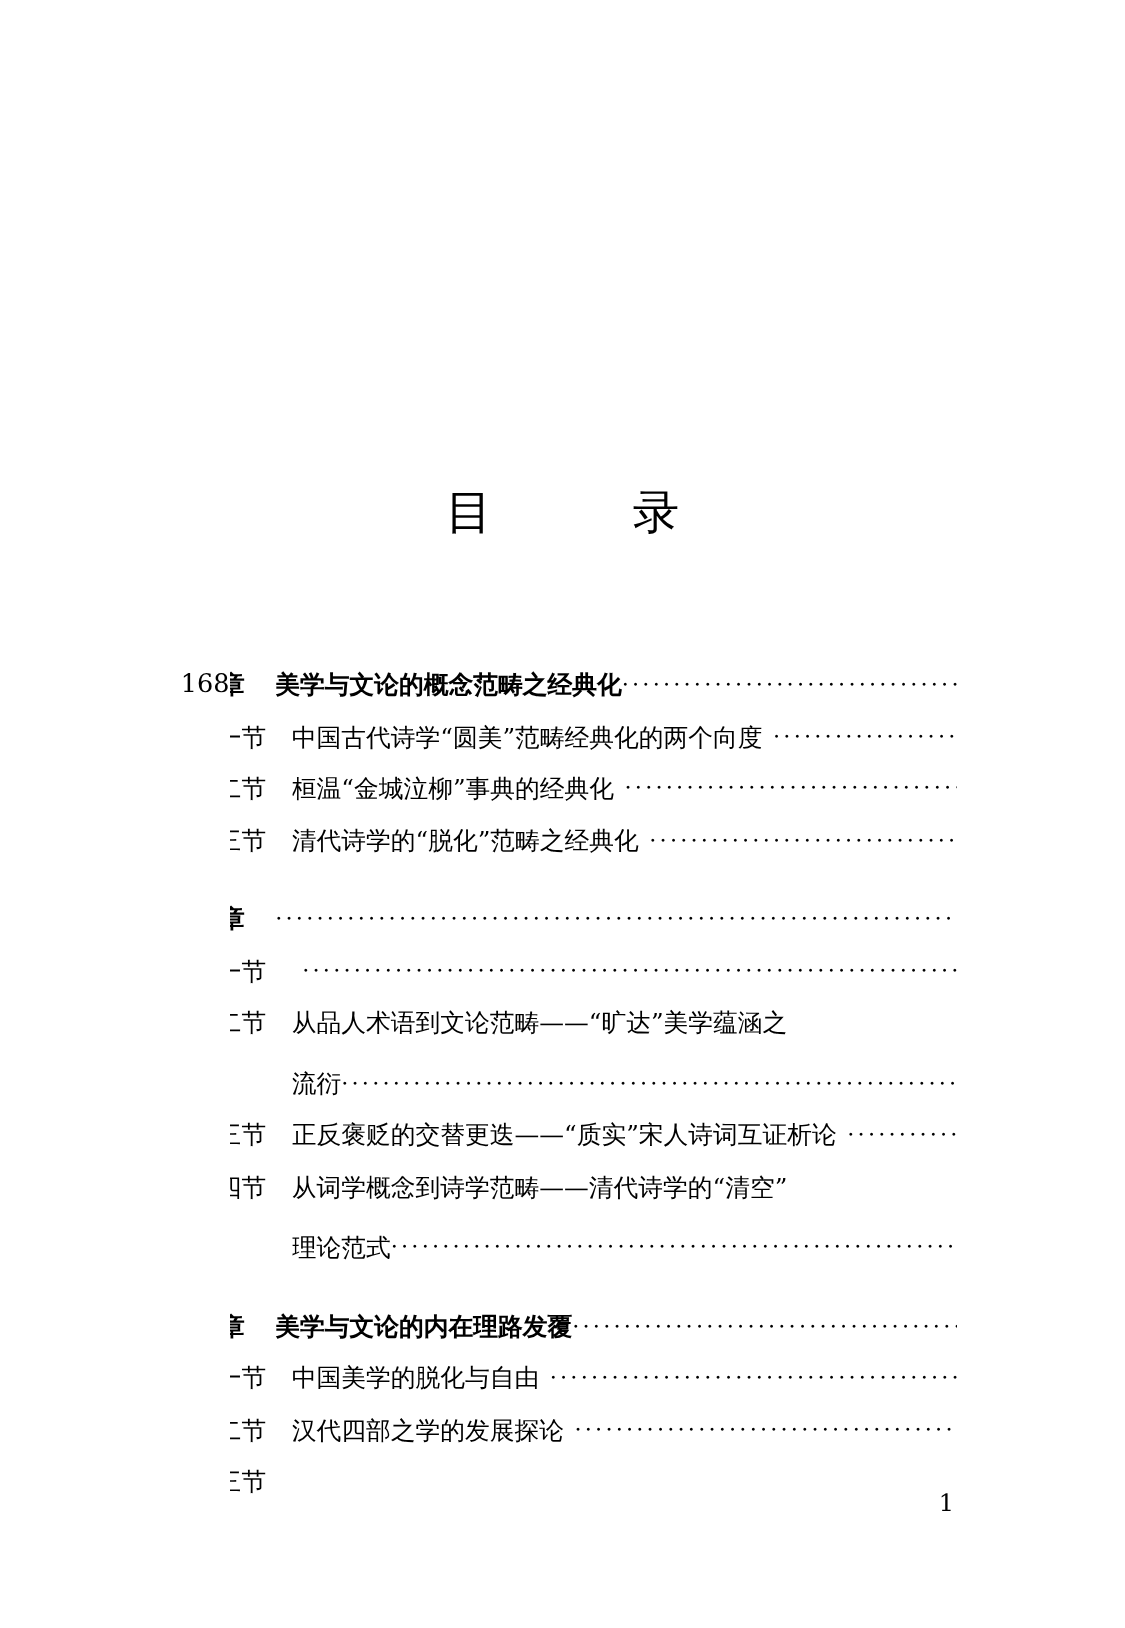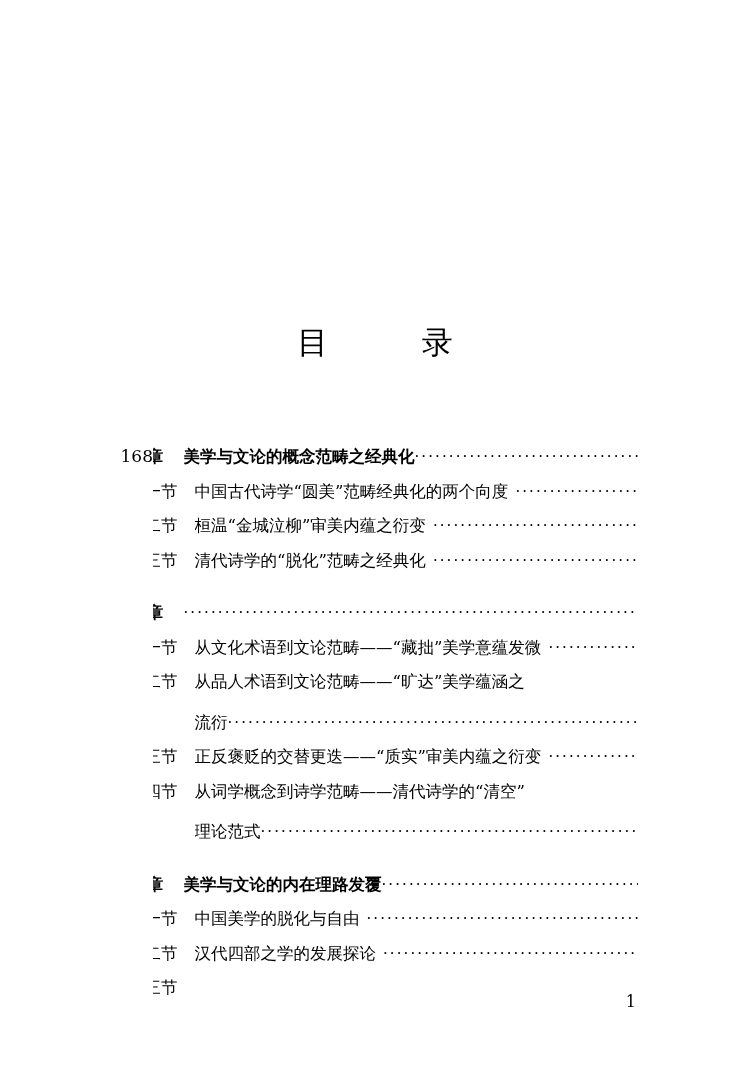--- a/index.html
+++ b/index.html
@@ -189,21 +189,21 @@
           <span class="label">第一节</span>
           <span class="title-wrap">
             <span class="title">中国古代诗学“圆美”范畴经典化的两个向度</span>
             <span class="leader"></span>
           </span>
           <span class="page">1</span>
         </div>
         <div class="entry section gap-lead">
           <span class="label">第二节</span>
           <span class="title-wrap">
-            <span class="title">桓温“金城泣柳”审美内蕴之衍变</span>
+            <span class="title">桓温“金城泣柳”事典的经典化</span>
             <span class="leader"></span>
           </span>
           <span class="page">21</span>
         </div>
         <div class="entry section gap-lead">
           <span class="label">第三节</span>
           <span class="title-wrap">
             <span class="title">清代诗学的“脱化”范畴之经典化</span>
             <span class="leader"></span>
           </span>
@@ -214,21 +214,20 @@
         <div class="entry chapter">
           <span class="label">第二章</span>
           <span class="title-wrap">
             <span class="leader"></span>
           </span>
           <span class="page">55</span>
         </div>
         <div class="entry section gap-lead">
           <span class="label">第一节</span>
           <span class="title-wrap">
-            <span class="title">从文化术语到文论范畴——“藏拙”美学意蕴发微</span>
             <span class="leader"></span>
           </span>
           <span class="page">55</span>
         </div>
         <div class="entry section nowrap-leader">
           <span class="label">第二节</span>
           <span class="title-wrap">
             <span class="title">从品人术语到文论范畴——“旷达”美学蕴涵之</span>
           </span>
         </div>
@@ -236,21 +235,21 @@
           <span class="label">第二节</span>
           <span class="title-wrap">
             <span class="title">流衍</span>
             <span class="leader"></span>
           </span>
           <span class="page">73</span>
         </div>
         <div class="entry section gap-lead">
           <span class="label">第三节</span>
           <span class="title-wrap">
-            <span class="title">正反褒贬的交替更迭——“质实”审美内蕴之衍变</span>
+            <span class="title">正反褒贬的交替更迭——“质实”宋人诗词互证析论</span>
             <span class="leader"></span>
           </span>
           <span class="page">94</span>
         </div>
         <div class="entry section nowrap-leader">
           <span class="label">第四节</span>
           <span class="title-wrap">
             <span class="title">从词学概念到诗学范畴——清代诗学的“清空”</span>
           </span>
         </div>

